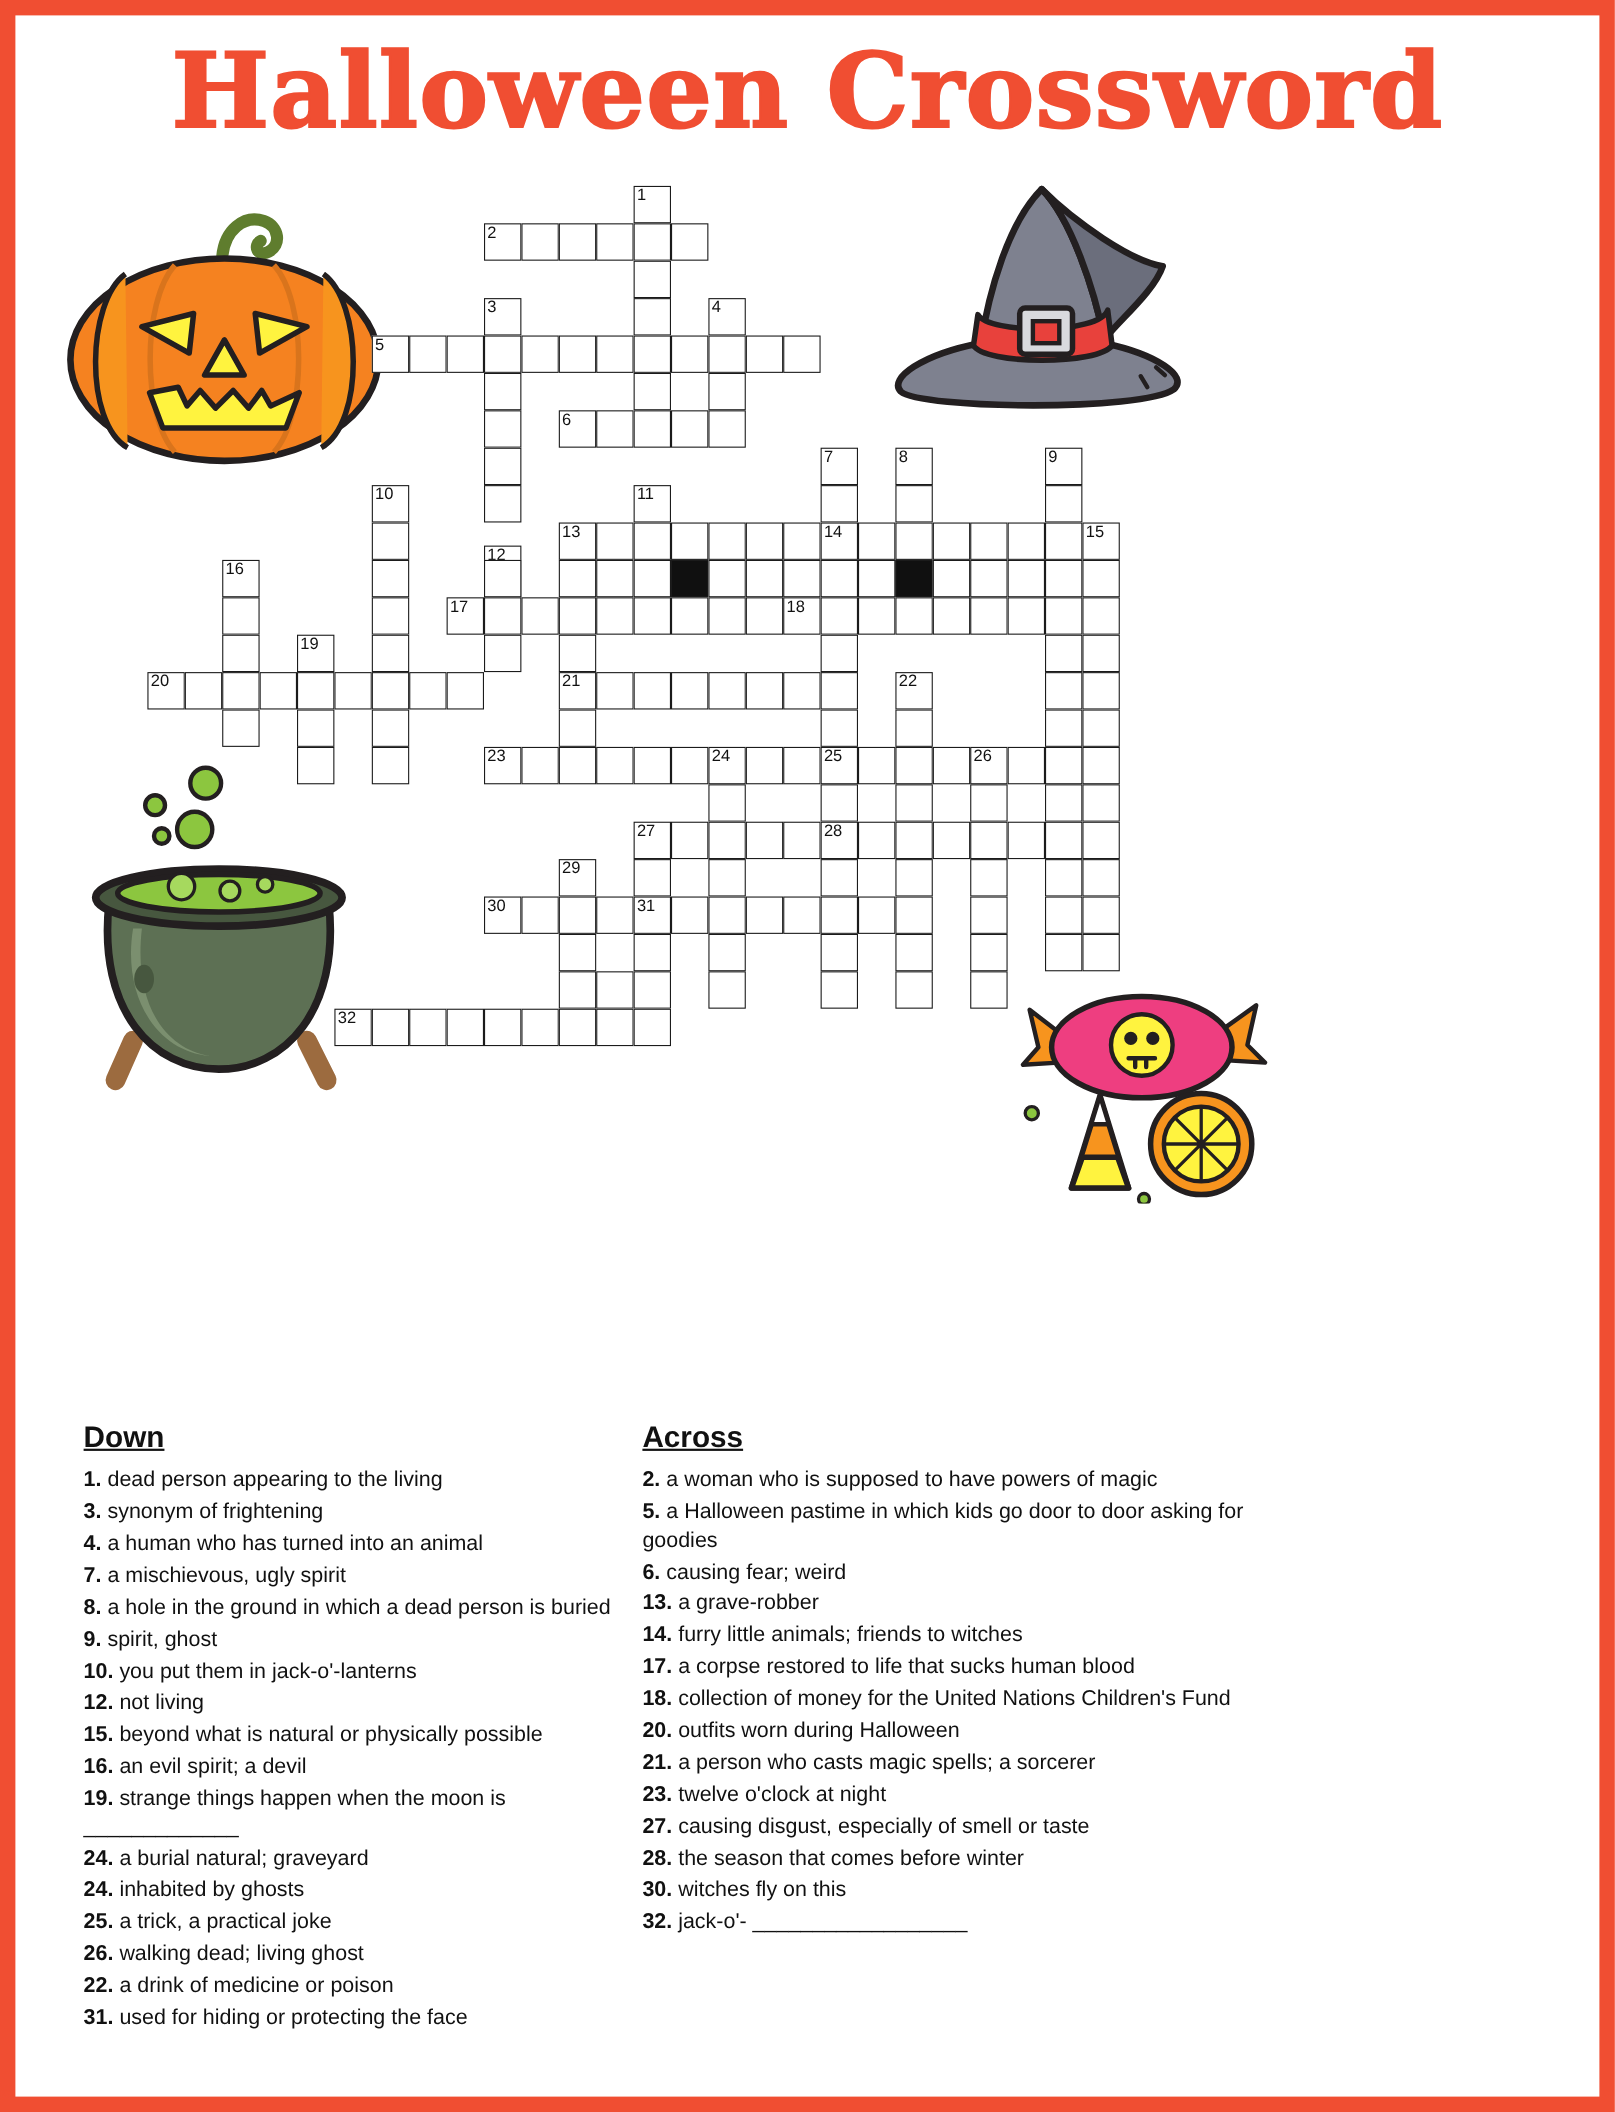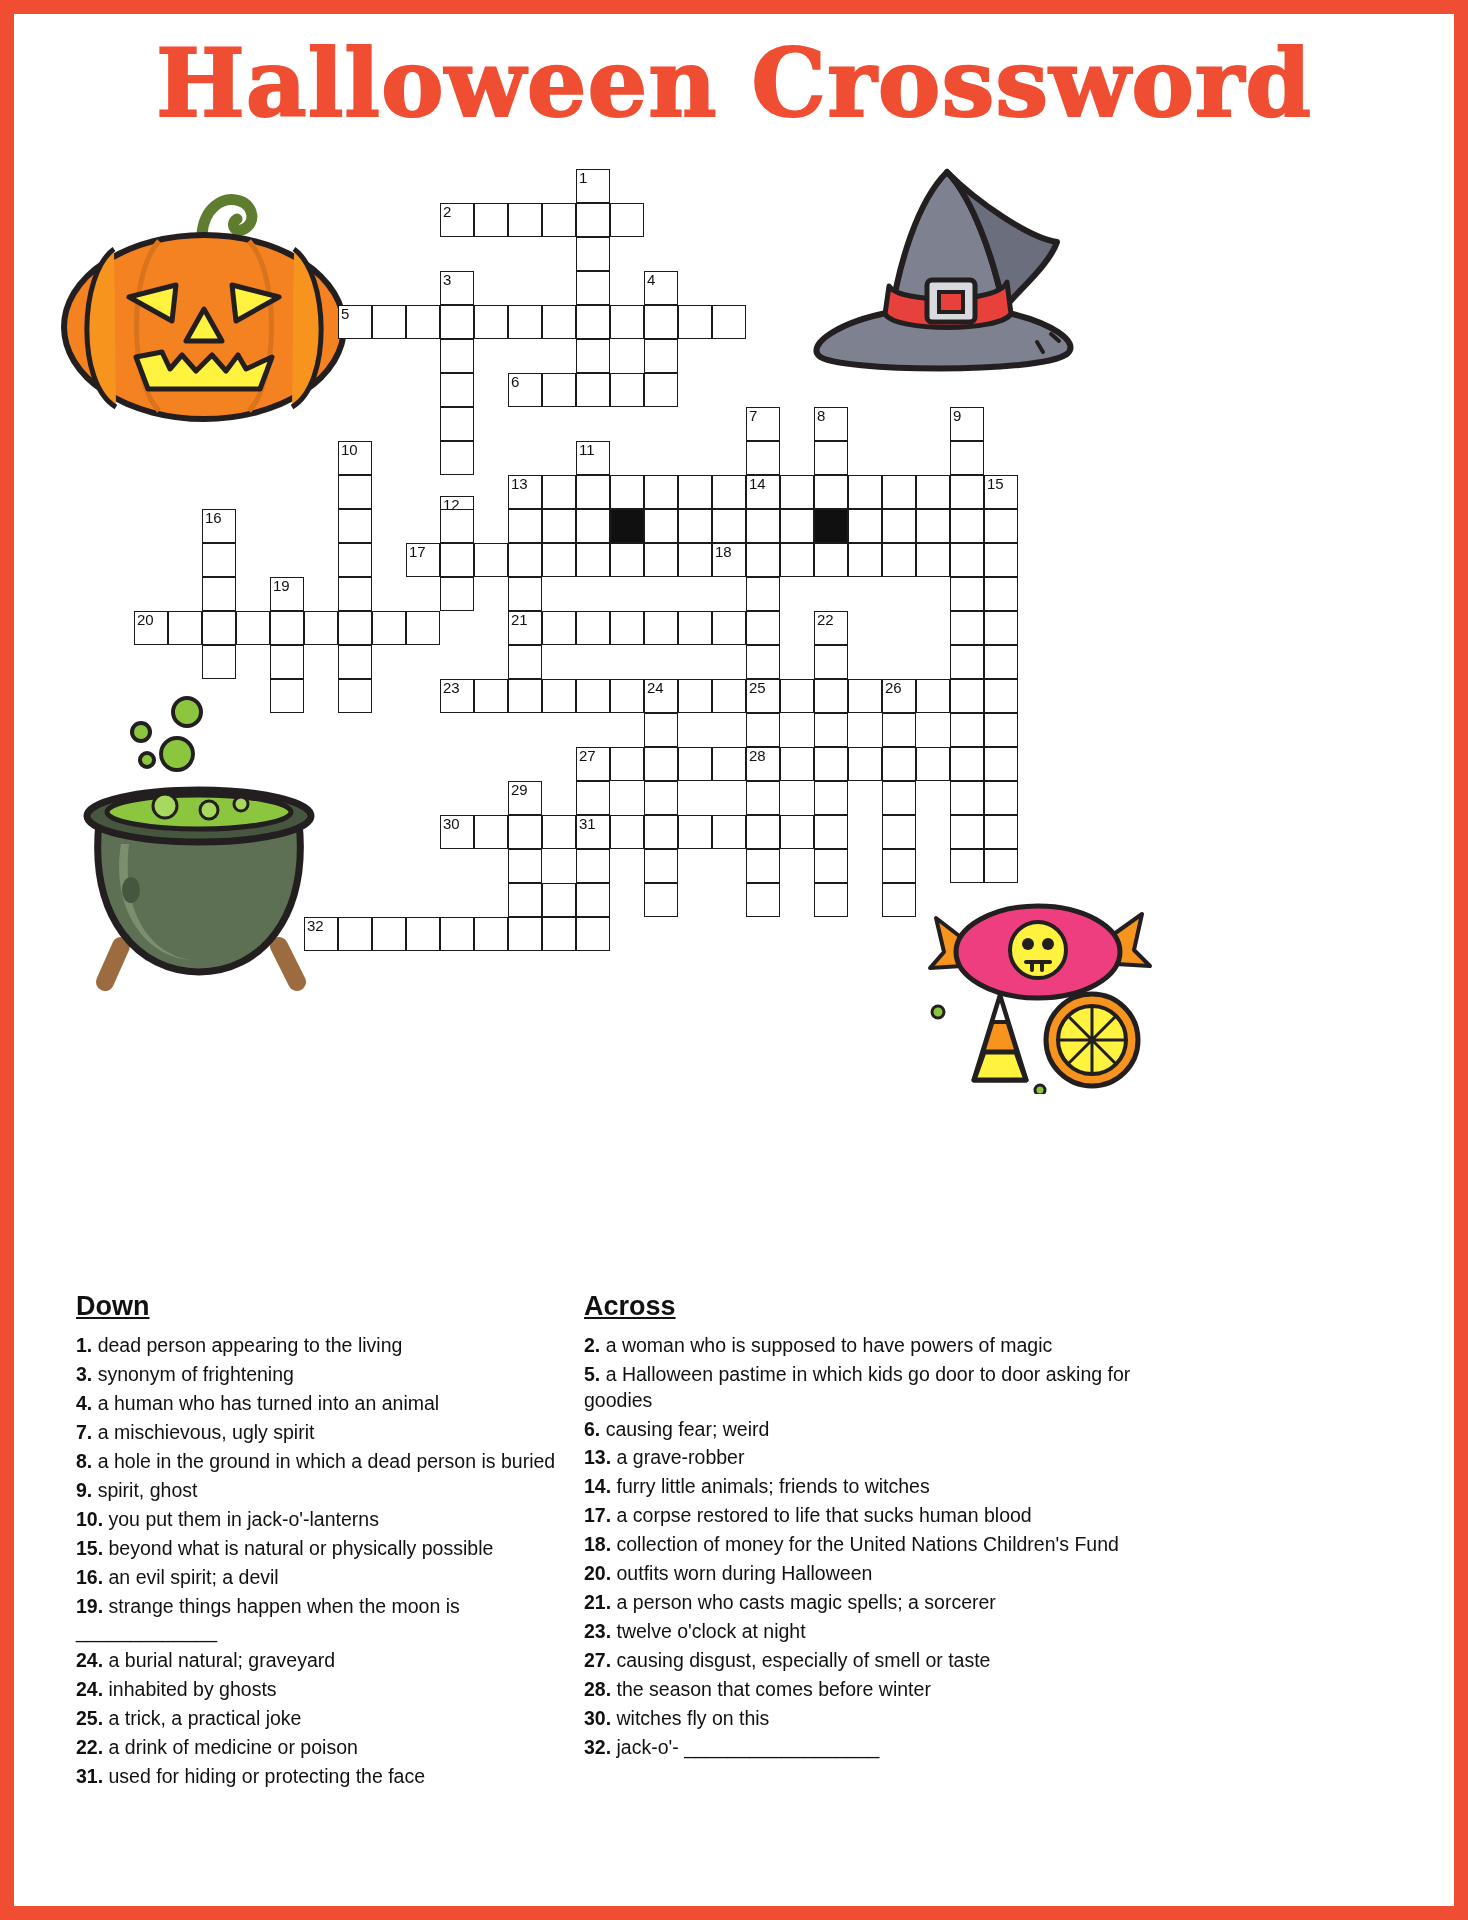--- a/index.html
+++ b/index.html
@@ -467,26 +467,28 @@
     <div class="clues" id="clues-down">
       <div class="clue-head">Down</div>
       <div id="down-list">
           <div class="clue"><span class="n">1.</span><span> dead person appearing to the living</span></div>
           <div class="clue"><span class="n">3.</span><span> synonym of frightening</span></div>
           <div class="clue"><span class="n">4.</span><span> a human who has turned into an animal</span></div>
           <div class="clue"><span class="n">7.</span><span> a mischievous, ugly spirit</span></div>
           <div class="clue"><span class="n">8.</span><span> a hole in the ground in which a dead person is buried</span></div>
           <div class="clue"><span class="n">9.</span><span> spirit, ghost</span></div>
           <div class="clue"><span class="n">10.</span><span> you put them in jack-o'-lanterns</span></div>
+          <div class="clue"><span class="n">12.</span><span> not living</span></div>
           <div class="clue"><span class="n">15.</span><span> beyond what is natural or physically possible</span></div>
           <div class="clue"><span class="n">16.</span><span> an evil spirit; a devil</span></div>
           <div class="clue"><span class="n">19.</span><span> strange things happen when the moon is _____________</span></div>
           <div class="clue"><span class="n">24.</span><span> a burial natural; graveyard</span></div>
           <div class="clue"><span class="n">24.</span><span> inhabited by ghosts</span></div>
           <div class="clue"><span class="n">25.</span><span> a trick, a practical joke</span></div>
+          <div class="clue"><span class="n">26.</span><span> walking dead; living ghost</span></div>
           <div class="clue"><span class="n">22.</span><span> a drink of medicine or poison</span></div>
           <div class="clue"><span class="n">31.</span><span> used for hiding or protecting the face</span></div>
         </div>
     </div>
 
     <div class="clues" id="clues-across">
       <div class="clue-head">Across</div>
       <div id="across-list">
           <div class="clue"><span class="n">2.</span><span> a woman who is supposed to have powers of magic</span></div>
           <div class="clue"><span class="n">5.</span><span> a Halloween pastime in which kids go door to door asking for goodies</span></div>

